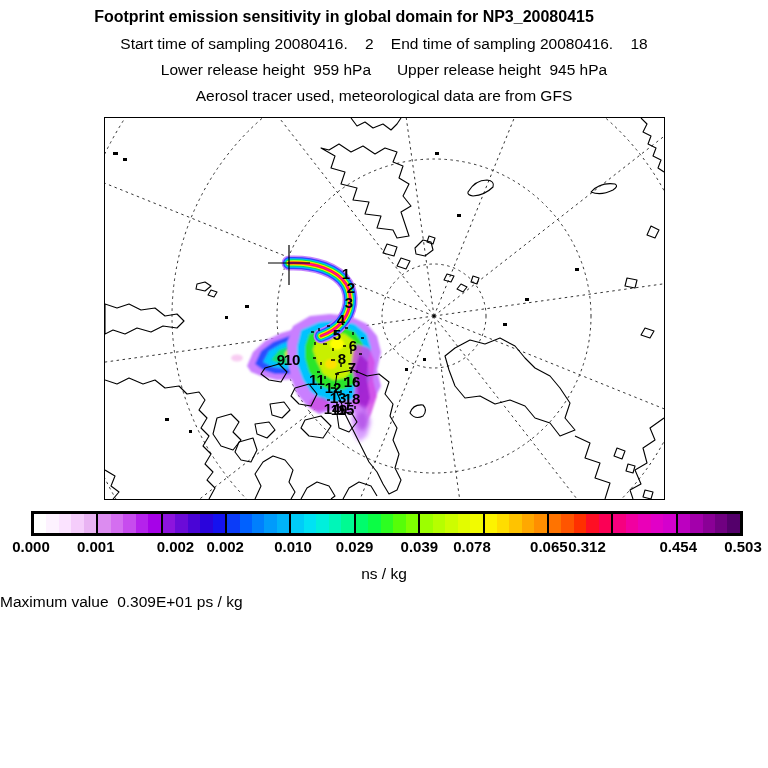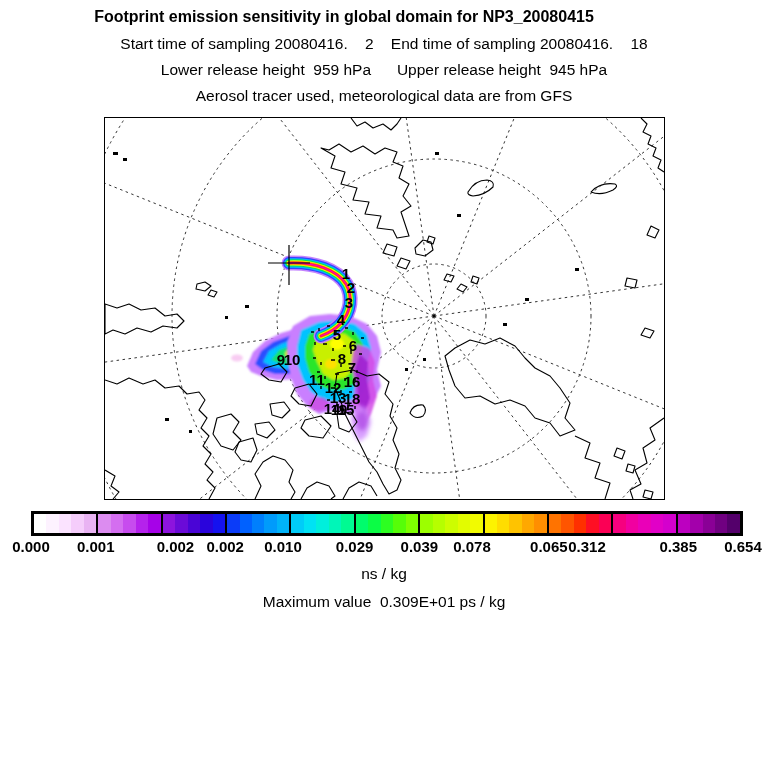--- a/index.html
+++ b/index.html
@@ -17,21 +17,21 @@
   .speckle{stroke:#000;stroke-width:1.4;fill:none;}
   .traj-num{font-family:"Liberation Sans",sans-serif;font-size:15px;font-weight:bold;fill:#000;text-anchor:middle;}
   .marker{stroke:#000;stroke-width:1.2;fill:none;}
   .colorbar{position:absolute;left:31px;top:511px;width:712px;height:25px;border:3px solid #000;box-sizing:border-box;display:flex;}
   .cb-seg{flex:1;display:flex;border-left:2px solid #000;}
   .cb-seg:first-child{border-left:none;}
   .cb-cell{flex:1;}
   .cb-ticks{position:absolute;left:0;top:538px;width:768px;height:18px;}
   .cb-tick{position:absolute;transform:translateX(-50%);font-size:15px;font-weight:bold;white-space:nowrap;}
   .cb-unit{position:absolute;left:0;width:768px;top:565px;text-align:center;font-size:15.5px;white-space:pre;}
-  .max-line{position:absolute;left:0;width:768px;top:593px;text-align:center;font-size:15.5px;white-space:pre;}
+  .max-line{position:absolute;left:0;width:768px;top:593px;text-align:left;font-size:15.5px;white-space:pre;}
 </style>
 </head>
 <body>
 
 <div class="hdr hdr-title">Footprint emission sensitivity in global domain for NP3_20080415</div>
 <div class="hdr hdr-l2">Start time of sampling 20080416.    2    End time of sampling 20080416.    18</div>
 <div class="hdr hdr-l3">Lower release height  959 hPa      Upper release height  945 hPa</div>
 <div class="hdr hdr-l4">Aerosol tracer used, meteorological data are from GFS</div>
 
 <div class="map">
@@ -253,23 +253,23 @@
       <div class="cb-cell" style="background: rgb(138, 0, 150);"></div>
       <div class="cb-cell" style="background: rgb(112, 0, 129);"></div>
       <div class="cb-cell" style="background: rgb(84, 0, 107);"></div>
     </div>
   </div>
 <div class="cb-ticks">
     <span class="cb-tick" style="left: 31px;">0.000</span>
     <span class="cb-tick" style="left: 95.7273px;">0.001</span>
     <span class="cb-tick" style="left: 160.455px; margin-left: 15px;">0.002</span>
     <span class="cb-tick" style="left: 225.182px;">0.002</span>
-    <span class="cb-tick" style="left: 283px;">0.010</span>
+    <span class="cb-tick" style="left: 293px;">0.010</span>
     <span class="cb-tick" style="left: 354.636px;">0.029</span>
     <span class="cb-tick" style="left: 419.364px;">0.039</span>
     <span class="cb-tick" style="left: 472px;">0.078</span>
     <span class="cb-tick" style="left: 548.818px;">0.065</span>
     <span class="cb-tick" style="left: 587px;">0.312</span>
-    <span class="cb-tick" style="left: 678.273px;">0.385</span>
-    <span class="cb-tick" style="left: 743px;">0.654</span>
+    <span class="cb-tick" style="left: 678.273px;">0.454</span>
+    <span class="cb-tick" style="left: 743px;">0.503</span>
   </div>
 <div class="cb-unit">ns / kg</div>
 <div class="max-line">Maximum value  0.309E+01 ps / kg</div>
 
 </body></html>

